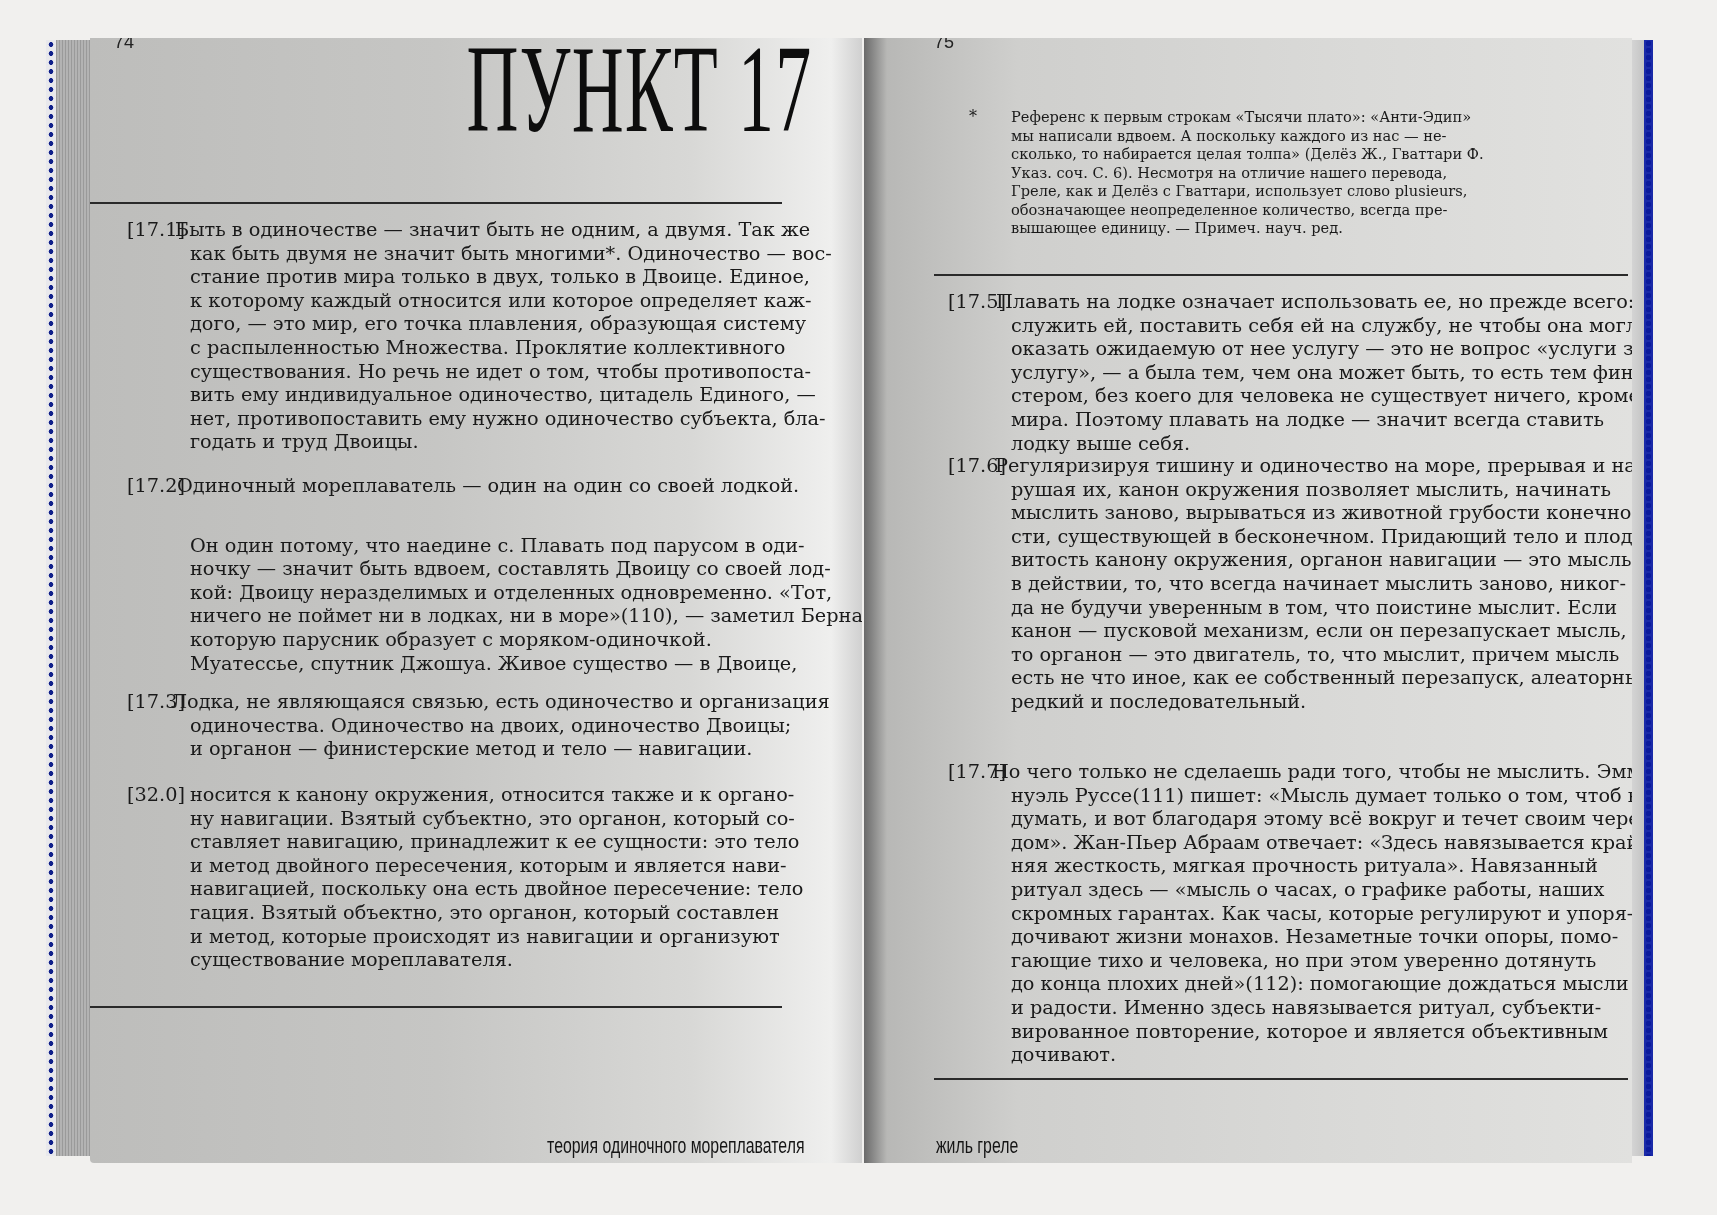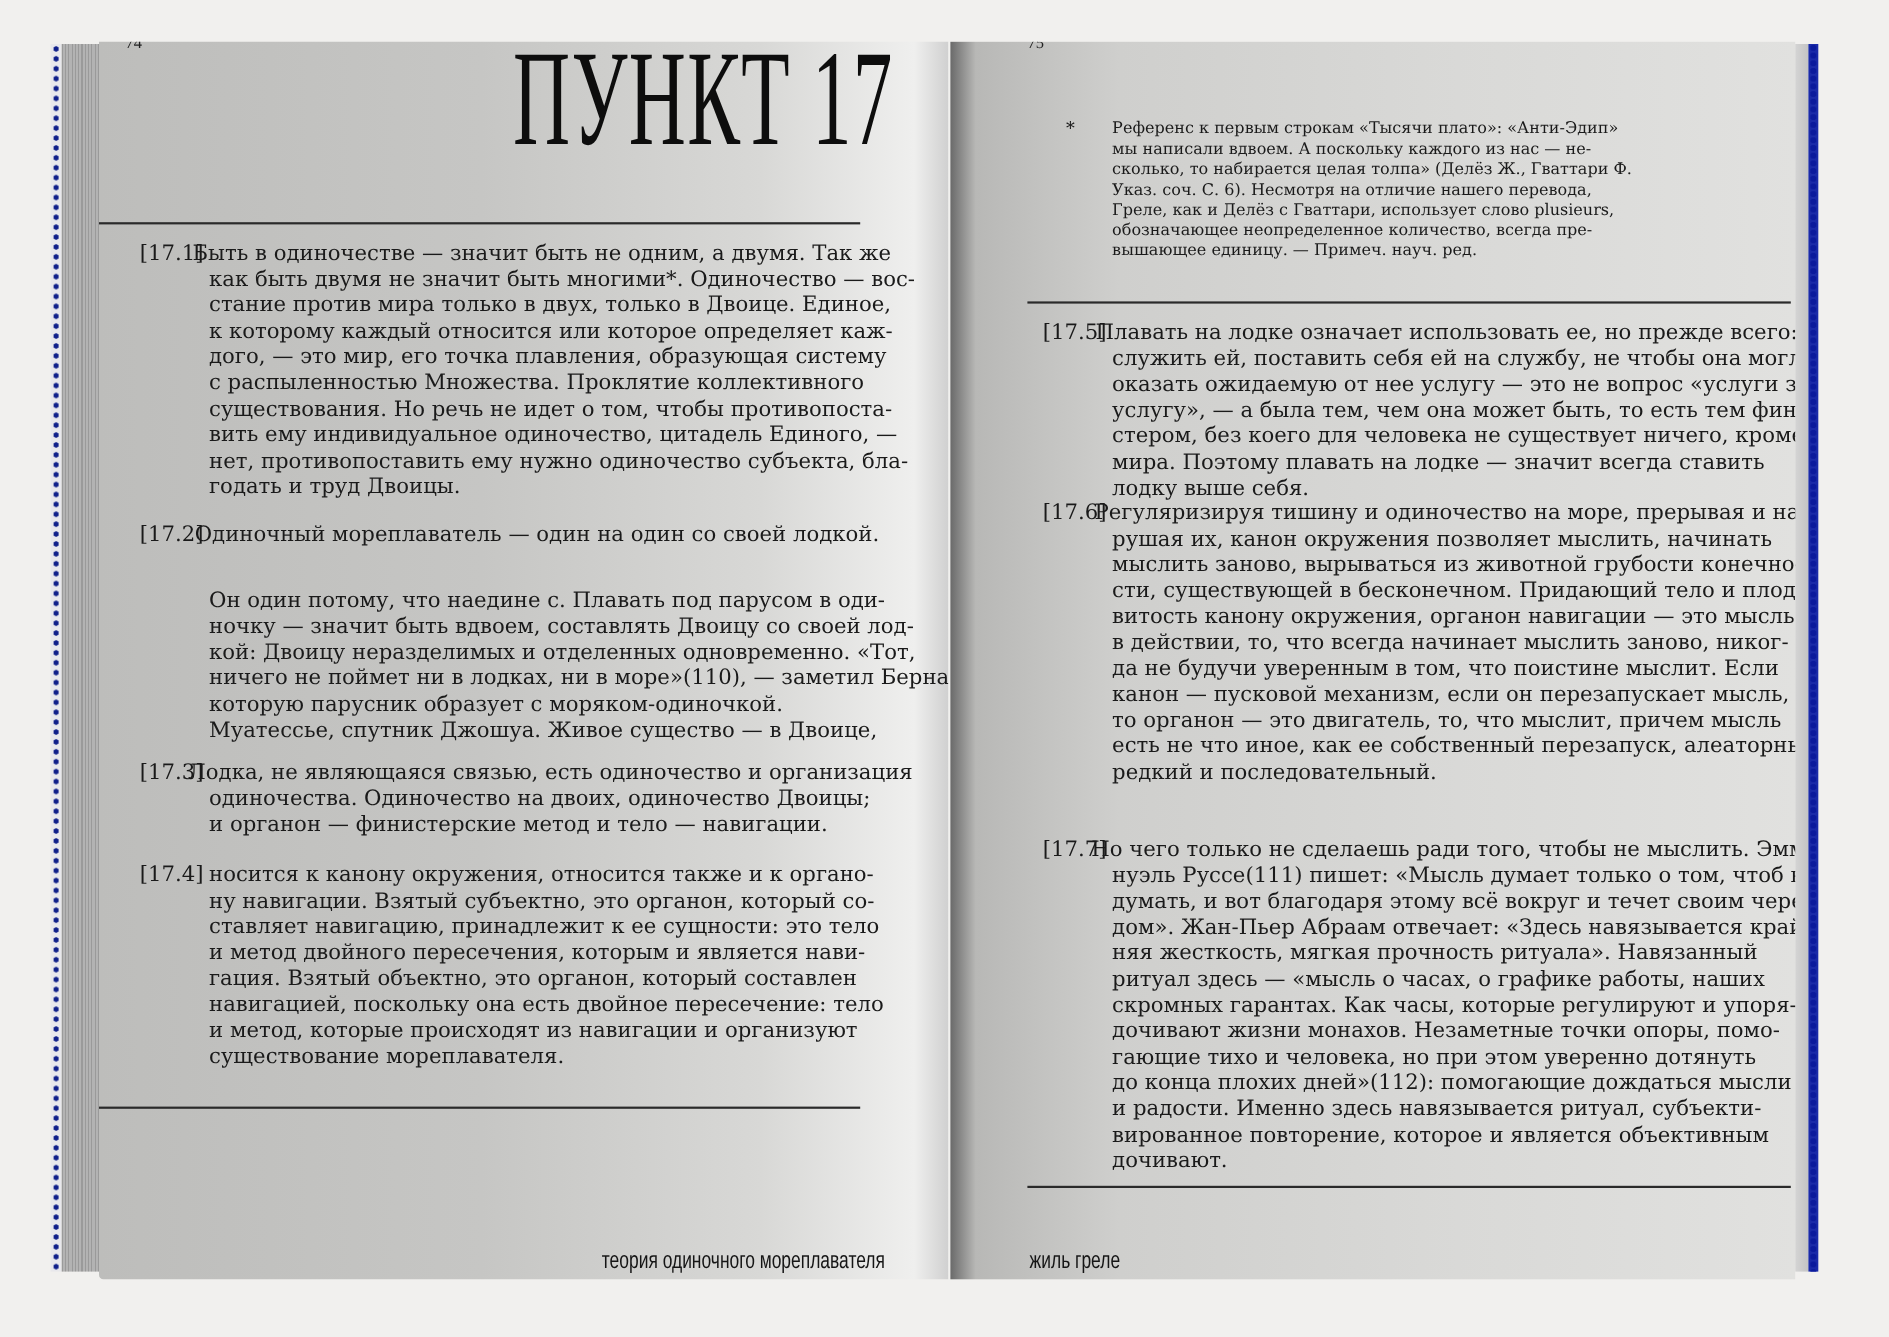--- a/index.html
+++ b/index.html
@@ -37,21 +37,21 @@
   .page.left {
     left:90px; width:772px;
     background:linear-gradient(90deg,#bdbdbb 0%,#c6c6c4 45%,#d8d8d6 78%,#efefee 96%,#d0d0d0 100%);
     border-bottom-left-radius:4px;
   }
   .page.right {
     left:864px; width:768px;
     background:linear-gradient(90deg,#6a6a6a 0%,#b8b8b6 3%,#cfcfcd 20%,#d9d9d7 60%,#e1e1df 100%);
   }
 
-  .page-number { position:absolute; top:-6px; font-size:15px; font-family:Liberation Serif, serif; color:#222; }
+  .page-number { position:absolute; top:-6px; font-size:18px; font-family:Liberation Sans, sans-serif; color:#222; }
   .left .page-number { left:24px; }
   .right .page-number { left:70px; }
 
   .chapter-title {
     position:absolute; top:-10px; right:50px;
     font-family:"Liberation Serif", serif; font-size:124px; line-height:1;
     transform:scaleX(0.58); transform-origin:right top; letter-spacing:2px; color:#0d0d0d;
     white-space:nowrap;
   }
 
@@ -124,28 +124,28 @@
       <div style="margin-left:44px;">
         <span class="line">Лодка, не являющаяся связью, есть одиночество и организация</span>
       </div>
       <div style="margin-left:63px;">
         <span class="line">одиночества. Одиночество на двоих, одиночество Двоицы;</span>
         <span class="line">и органон — финистерские метод и тело — навигации.</span>
       </div>
     </div>
 
     <div class="para" style="left:37px; top:745px; width:690px;">
-      <span class="num">[17.4]</span>
+      <span class="num">[32.0]</span>
       <div style="margin-left:63px;">
         <span class="line">носится к канону окружения, относится также и к органо-</span>
         <span class="line">ну навигации. Взятый субъектно, это органон, который со-</span>
         <span class="line">ставляет навигацию, принадлежит к ее сущности: это тело</span>
         <span class="line">и метод двойного пересечения, которым и является нави-</span>
+        <span class="line">навигацией, поскольку она есть двойное пересечение: тело</span>
         <span class="line">гация. Взятый объектно, это органон, который составлен</span>
-        <span class="line">навигацией, поскольку она есть двойное пересечение: тело</span>
         <span class="line">и метод, которые происходят из навигации и организуют</span>
         <span class="line">существование мореплавателя.</span>
       </div>
     </div>
 
     <div class="rule" style="left:0; top:968px; width:692px;"></div>
     <div class="running-footer">теория одиночного мореплавателя</div>
   </div>
 
   <div class="page right">

